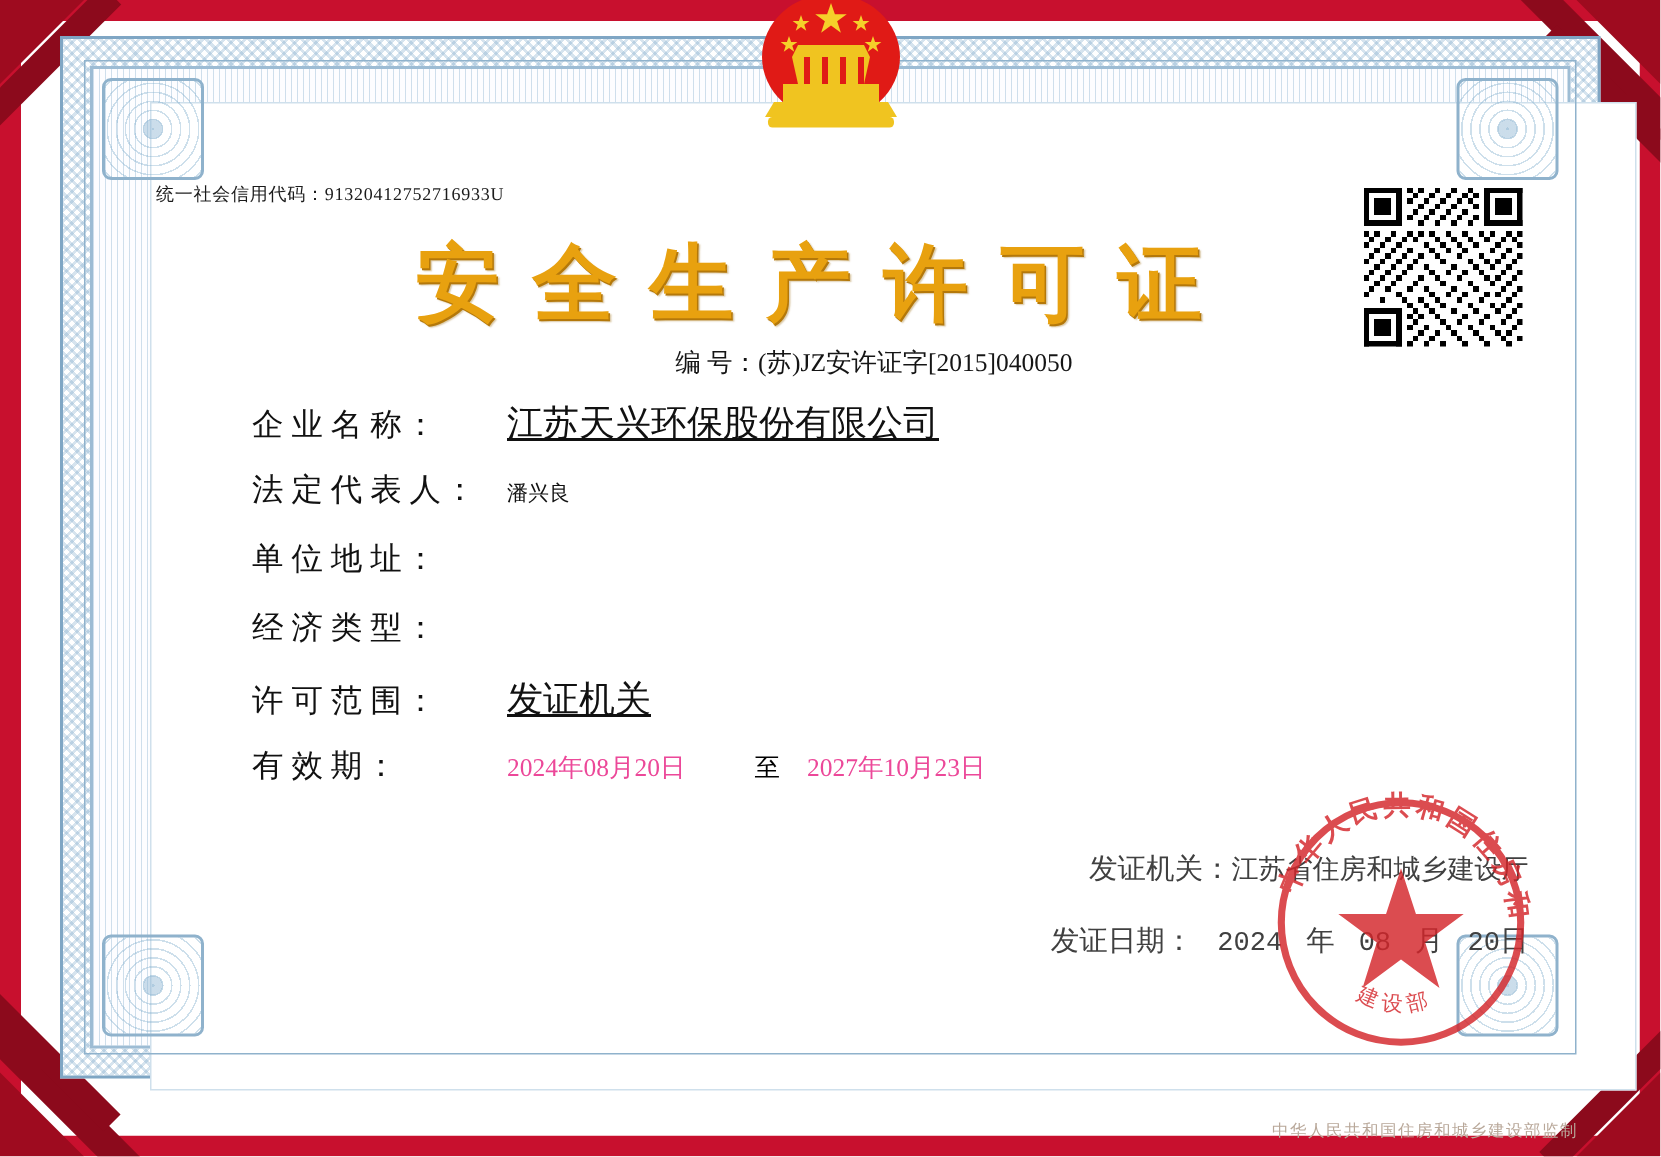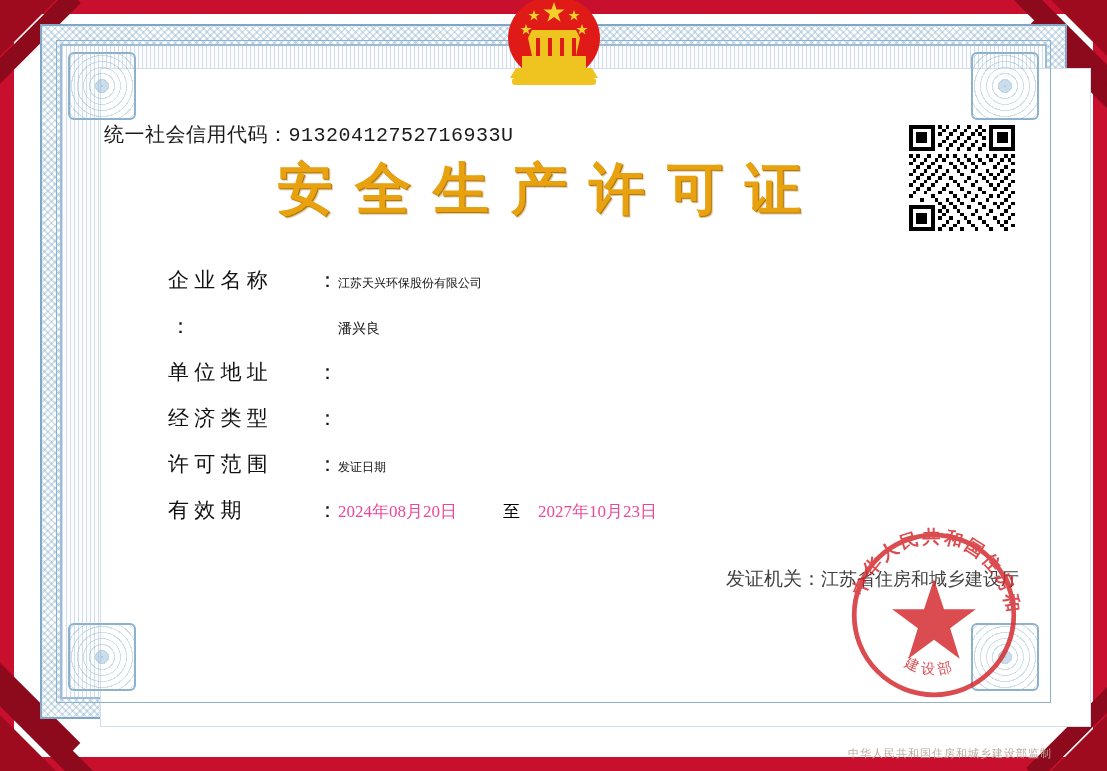--- a/index.html
+++ b/index.html
@@ -121,22 +121,22 @@
   
   .content {
     position: absolute;
     left: 0; top: 0;
     width: 1107px; height: 771px;
     z-index: 5;
   }
   .credit-code {
     position: absolute;
     left: 104px; top: 121px;
-    font-family: Liberation Mono, monospace;
-    font-size: 20px;
+    font-family: Liberation Serif, serif;
+    font-size: 12px;
     color: #1b1b1b;
     letter-spacing: 0.5px;
     white-space: nowrap;
   }
   .title {
     position: absolute;
     left: 0; top: 152px;
     width: 1078px;
     text-align: center;
     font-family: "Liberation Serif", serif;
@@ -175,30 +175,30 @@
     align-items: baseline;
     height: 46px;
   }
   .lbl {
     width: 170px;
     flex: 0 0 170px;
     font-family: "Liberation Serif", serif;
     font-size: 21px;
     color: #111111;
     display: flex;
-    justify-content: space-between;
+    justify-content: flex-start;
   }
   .lbl .colon { margin-left: 2px; }
   .val {
     font-family: "Liberation Serif", serif;
     font-size: 14px;
     color: #111111;
     white-space: nowrap;
   }
-  .val.big { font-size: 12px; }
+  .val.big { font-size: 24px; text-decoration: underline; }
   .val-date { font-family: "Liberation Serif", serif; font-size: 17px; color: #ec4899; }
   .to-word { margin: 0 18px 0 46px; font-family: "Liberation Serif", serif; font-size: 17px; }
 
   
   .issue {
     position: absolute;
     right: 88px; top: 566px;
     text-align: right;
   }
   .issue-row {
@@ -278,20 +278,23 @@
   </svg>
 
   <div class="content">
 
     <div class="credit-code">
       <span>统一社会信用代码：</span><span>91320412752716933U</span>
     </div>
 
     <div class="title">安全生产许可证</div>
 
+    <div class="doc-no">
+      <span>编 号：</span><span>(苏)JZ安许证字[2015]040050</span>
+    </div>
 
     <svg class="qr" viewBox="0 0 29 29" shape-rendering="crispEdges">
       <rect width="29" height="29" fill="#ffffff"></rect>
       <g fill="#000000">
         <rect x="0" y="0" width="7" height="1"></rect>
           <rect x="0" y="6" width="7" height="1"></rect>
         <rect x="0" y="0" width="1" height="7"></rect>
           <rect x="6" y="0" width="1" height="7"></rect>
         <rect x="2" y="2" width="3" height="3"></rect>
         <rect x="22" y="0" width="7" height="1"></rect>
@@ -506,20 +509,21 @@
       <div class="row">
         <div class="lbl">
           <span>企 业 名 称</span>
           <span class="colon">：</span>
         </div>
         <div class="val big">江苏天兴环保股份有限公司</div>
       </div>
 
       <div class="row">
         <div class="lbl">
+          <span>法 定 代 表 人</span>
           <span class="colon">：</span>
         </div>
         <div class="val">潘兴良</div>
       </div>
 
       <div class="row">
         <div class="lbl">
           <span>单 位 地 址</span>
           <span class="colon">：</span>
         </div>
@@ -530,38 +534,41 @@
           <span>经 济 类 型</span>
           <span class="colon">：</span>
         </div>
       </div>
 
       <div class="row">
         <div class="lbl">
           <span>许 可 范 围</span>
           <span class="colon">：</span>
         </div>
-        <div class="val big">发证日期</div>
+        <div class="val big">发证机关</div>
       </div>
 
       <div class="row">
         <div class="lbl">
           <span>有 效 期</span>
           <span class="colon">：</span>
         </div>
         <div class="val-date">2024年08月20日</div>
         <div class="to-word">至</div>
         <div class="val-date">2027年10月23日</div>
       </div>
 
     </div>
 
     <div class="issue">
       <div class="issue-row">
         <span>发证机关：</span><span class="iv">江苏省住房和城乡建设厅</span>
+      </div>
+      <div class="issue-row">
+        <span>发证日期：</span><span class="sp"></span><span class="iv">2024</span><span class="sp"></span><span>年</span><span class="sp"></span><span class="iv">08</span><span class="sp"></span><span>月</span><span class="sp"></span><span class="iv">20</span><span>日</span>
       </div>
     </div>
 
     <svg class="seal" viewBox="0 0 200 200">
       <defs>
         <path id="sealArc" d="M 100,100 m -76,0 a 76,76 0 1,1 152,0"></path>
         <path id="sealArcBottom" d="M 100,100 m -62,0 a 62,62 0 1,0 124,0"></path>
       </defs>
       <circle cx="100" cy="100" r="84" fill="none" stroke="#d4252a" stroke-width="5"></circle>
       <polygon points="100,62 110.5,94 144,94 117,114 127,146 100,126 73,146 83,114 56,94 89.5,94" fill="#d4252a"></polygon>

